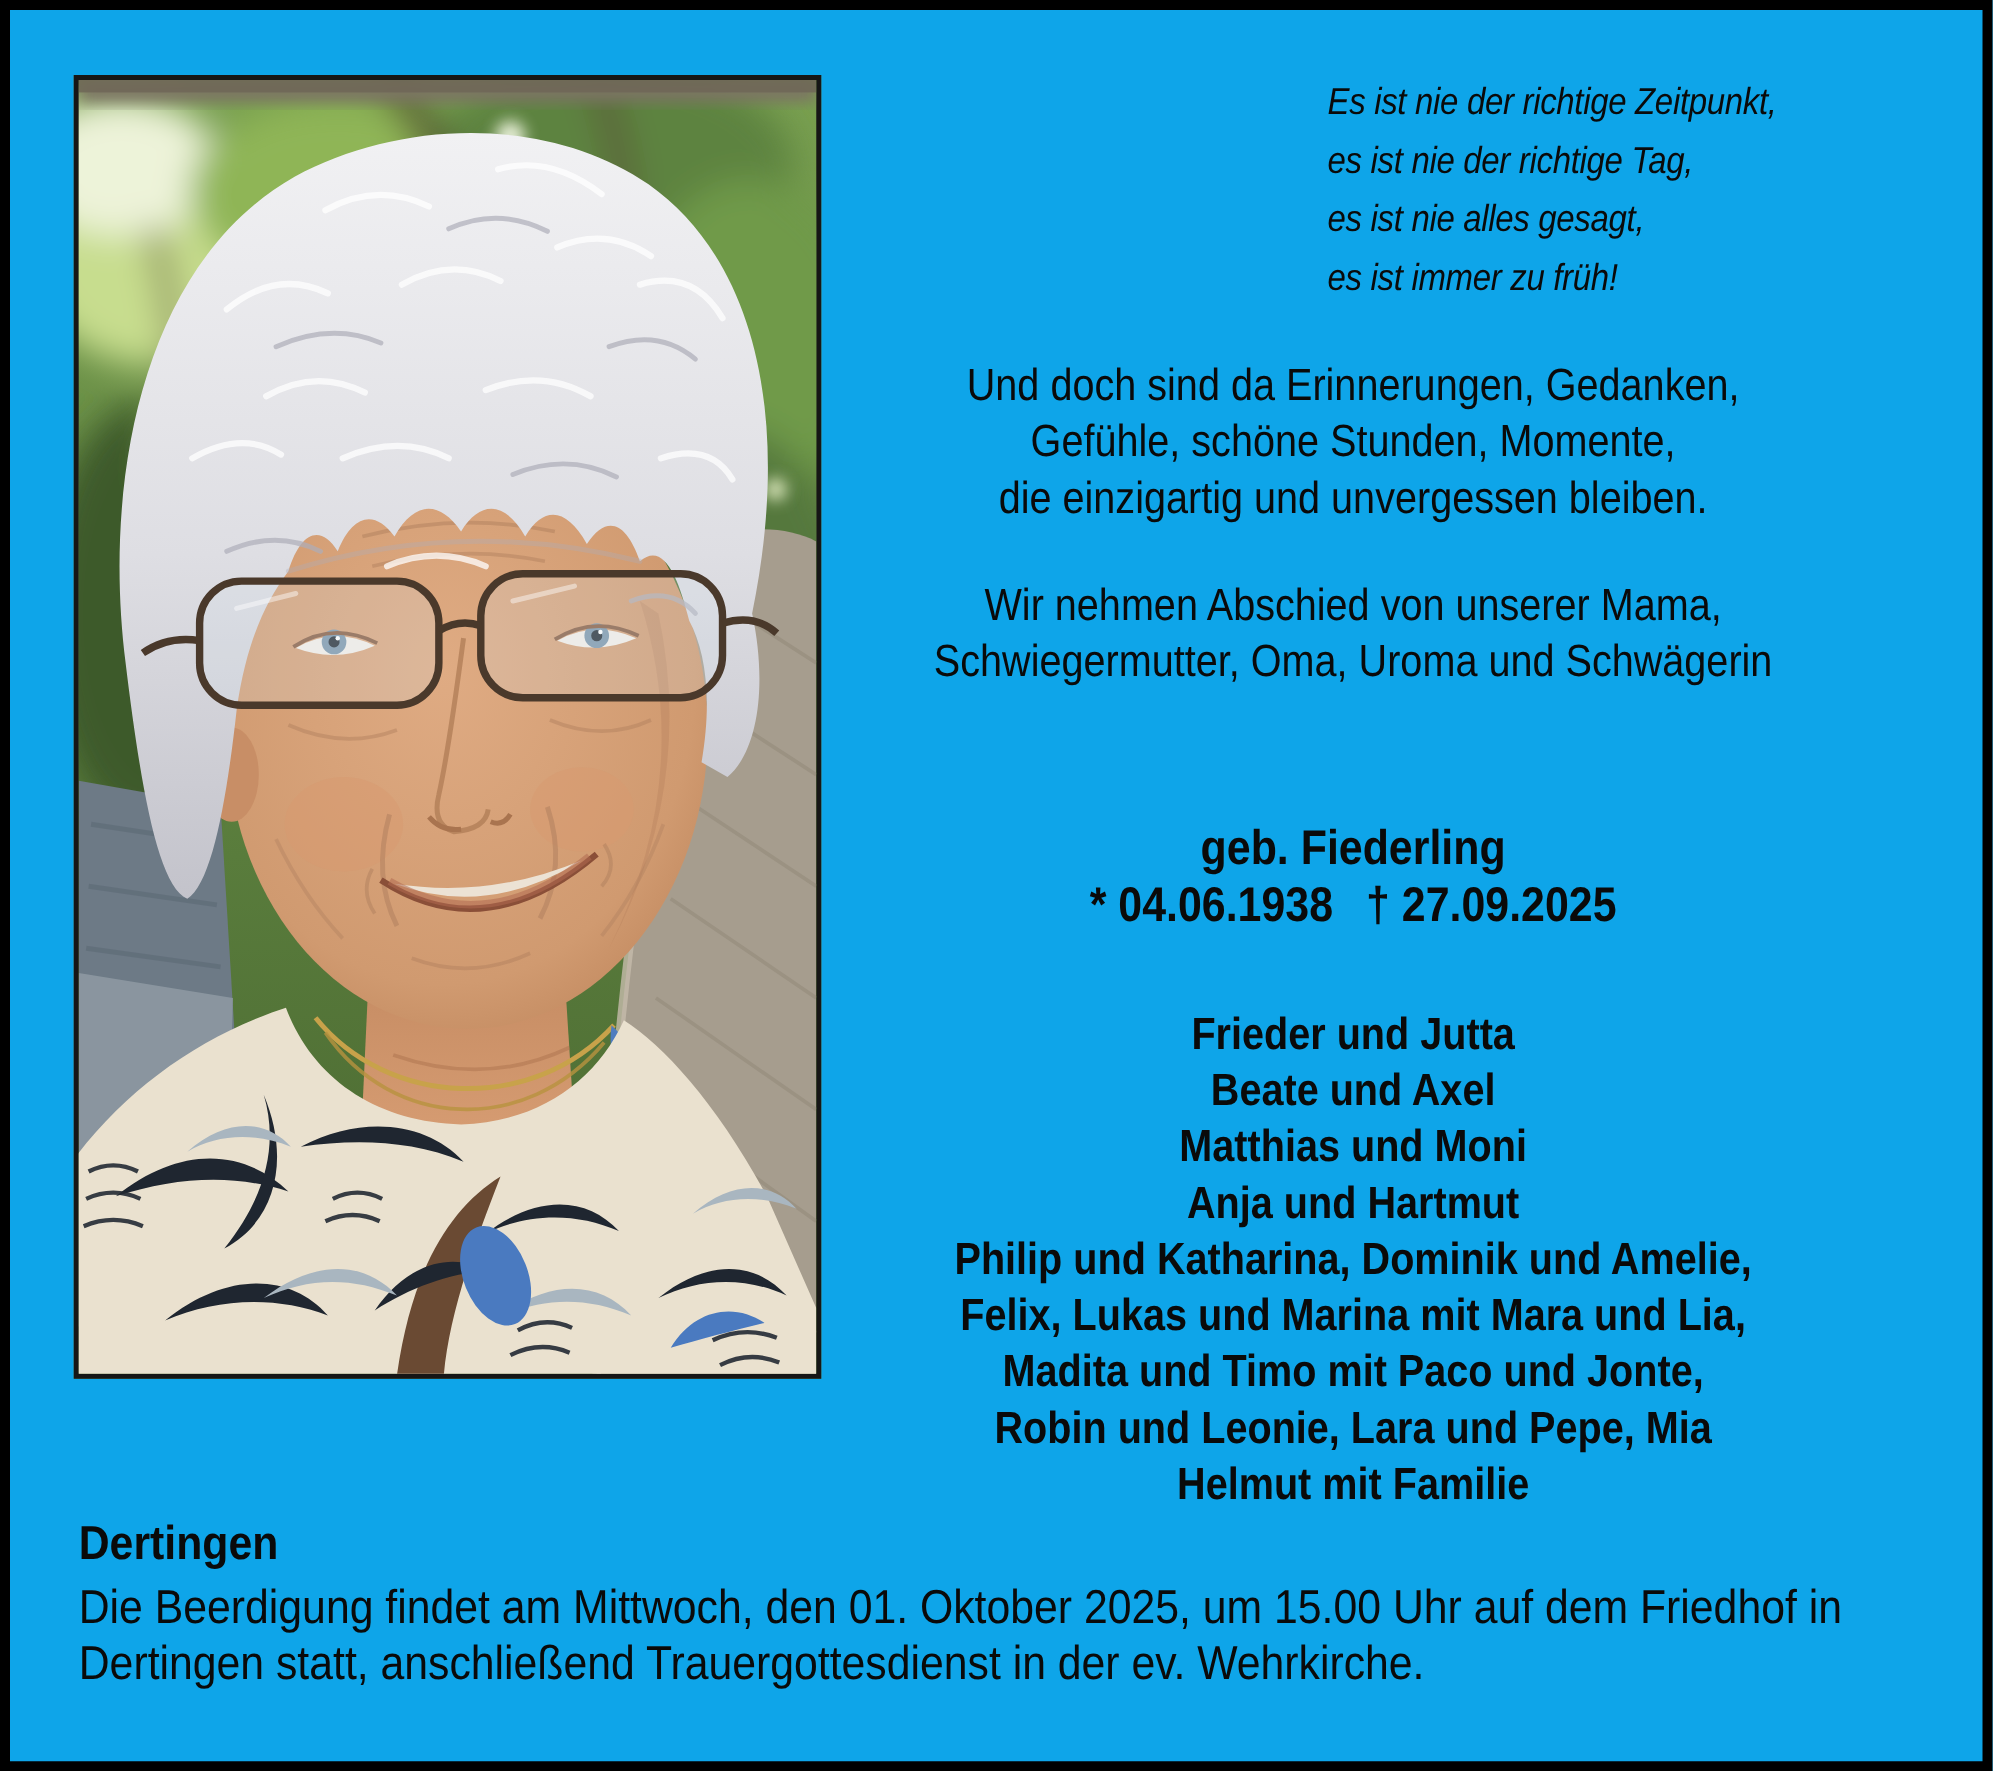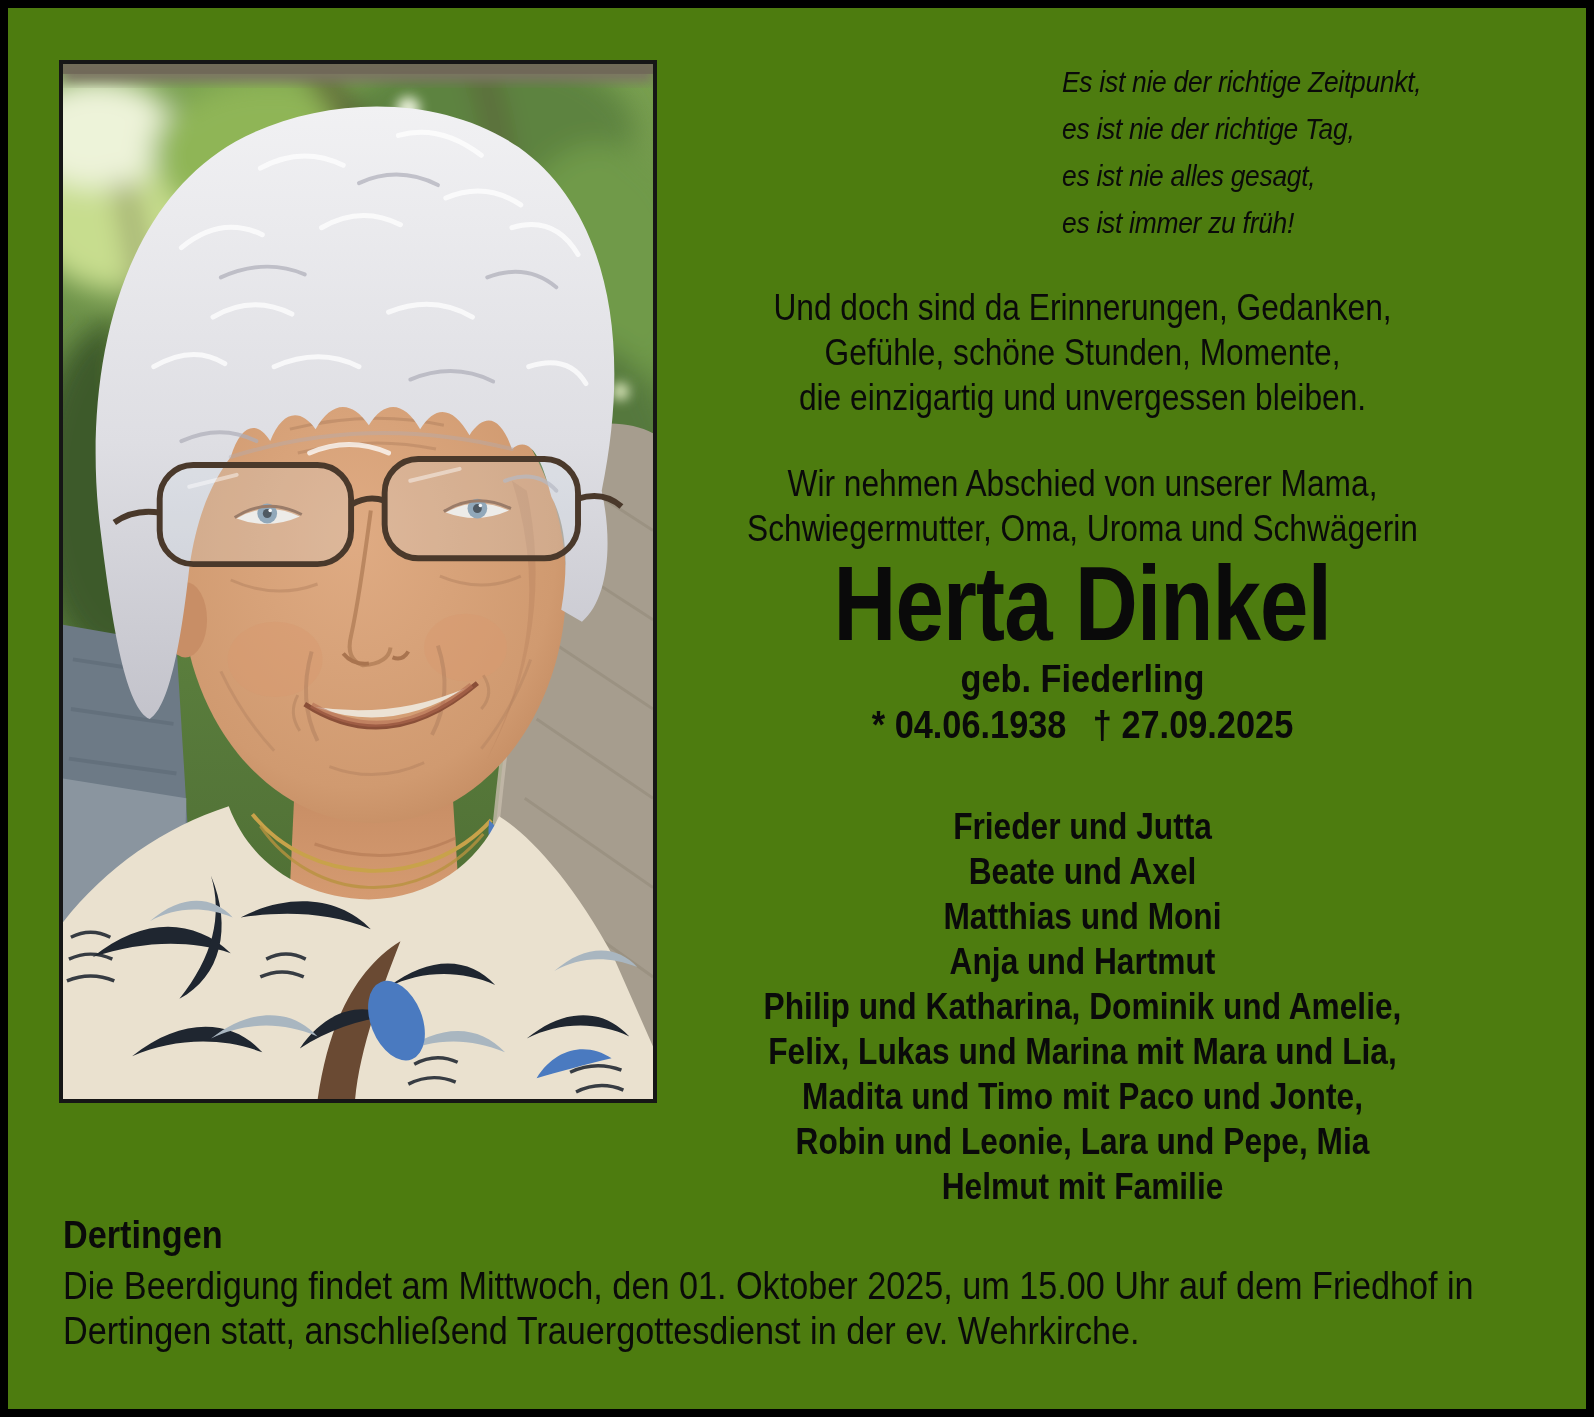--- a/index.html
+++ b/index.html
@@ -1,17 +1,17 @@
 <!DOCTYPE html>
 <html><head>
 <meta charset="utf-8">
 <style>
   html,body{margin:0;padding:0;background:#444;}
   .page{
-    position:relative;width:1594px;height:1417px;background:#4d7c0f;
+    position:relative;width:1594px;height:1417px;background:#0ea5e9;
     font-family:"Liberation Sans","DejaVu Sans",sans-serif;color:#0a0a0a;
     overflow:hidden;
   }
   .page-border{position:absolute;inset:0;border:8px solid #000;pointer-events:none;z-index:50;}
   .photo-frame{
     position:absolute;left:59px;top:60px;width:598px;height:1043px;
     border:4px solid #161616;box-sizing:border-box;background:#6b8f46;z-index:2;
   }
   .photo-frame svg{display:block;width:100%;height:100%;}
   .txt{position:absolute;white-space:nowrap;}
@@ -236,23 +236,20 @@
     <div>Und doch sind da Erinnerungen, Gedanken,</div>
     <div>Gefühle, schöne Stunden, Momente,</div>
     <div>die einzigartig und unvergessen bleiben.</div>
   </div>
 
   <div class="txt col farewell">
     <div>Wir nehmen Abschied von unserer Mama,</div>
     <div>Schwiegermutter, Oma, Uroma und Schwägerin</div>
   </div>
 
-  <div class="txt col name">
-    <span class="inner">Herta Dinkel</span>
-  </div>
   <div class="txt col maiden">geb. Fiederling</div>
   <div class="txt col dates">
     <span>* 04.06.1938</span>
     <span>† 27.09.2025</span>
   </div>
 
   <div class="txt col mourners">
     <div>Frieder und Jutta</div>
     <div>Beate und Axel</div>
     <div>Matthias und Moni</div>

